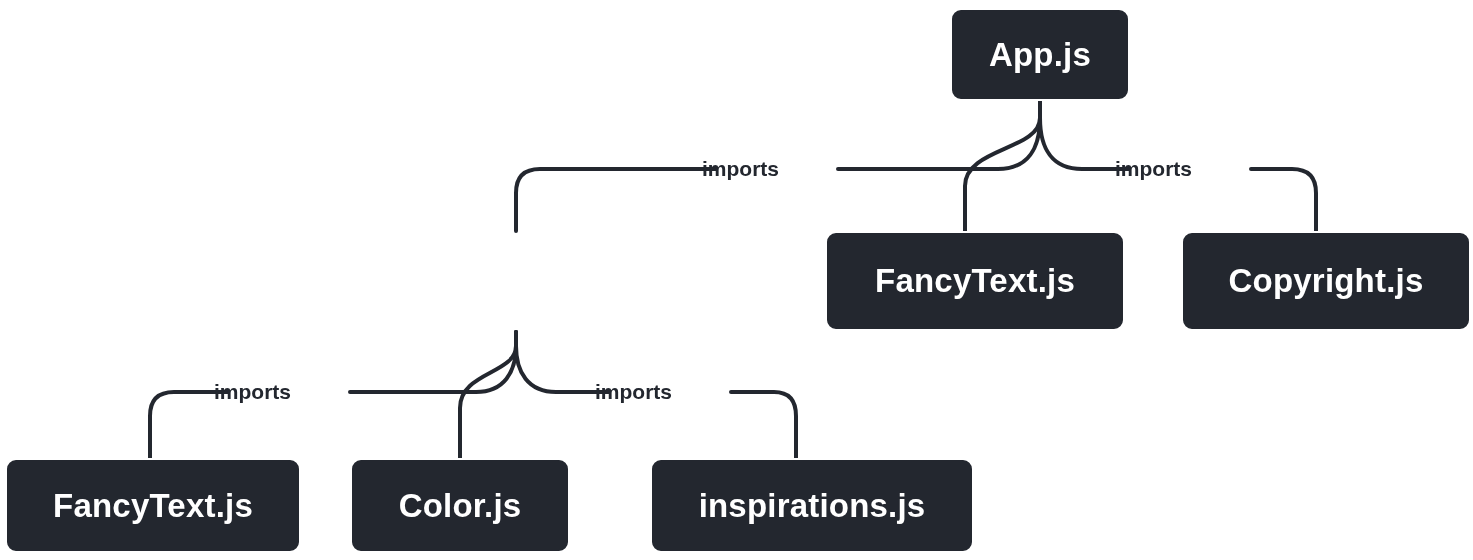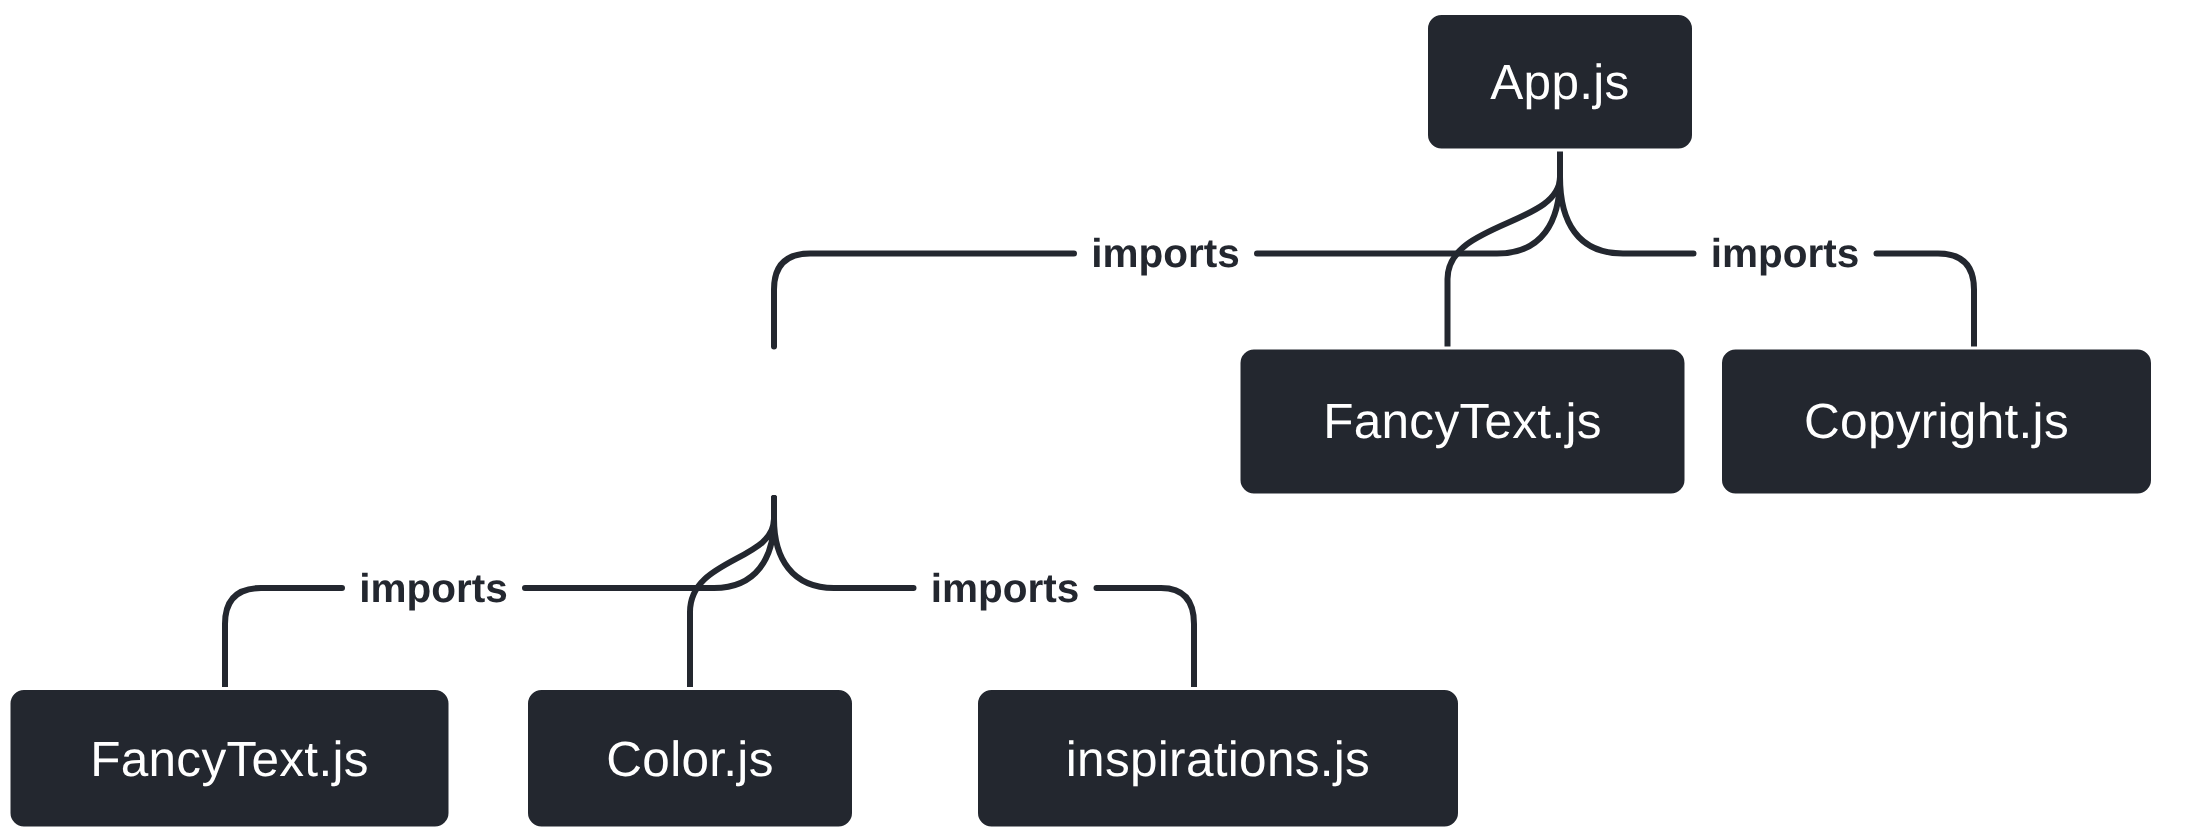--- a/index.html
+++ b/index.html
@@ -24,31 +24,30 @@
     position: absolute;
     background: #23272f;
     border: 2px solid #ffffff;
     border-radius: 11px;
     color: #ffffff;
     display: flex;
     align-items: center;
     justify-content: center;
     box-sizing: border-box;
     font-size: 33px;
-    font-weight: 400;
+    font-weight: 700;
     letter-spacing: 0.2px;
     white-space: nowrap;
   }
   .edge-label {
     position: absolute;
     width: 150px;
     height: 36px;
     line-height: 36px;
-    text-align: center;
-    font-size: 27px;
+    font-size: 21px;
     font-weight: 700;
     color: #23272f;
     white-space: nowrap;
   }
 </style>
 </head>
 <body>
 
 <div class="diagram">
 
@@ -66,21 +65,21 @@
   <div class="node" style="left:950px; top:8px; width:180px; height:93px;">
     <span>App.js</span>
   </div>
 
   <span class="edge-label" style="left:702px; top:151px;">imports</span>
   <span class="edge-label" style="left:1115px; top:151px;">imports</span>
 
   <div class="node" style="left:825px; top:231px; width:300px; height:100px;">
     <span>FancyText.js</span>
   </div>
-  <div class="node" style="left:1146px; top:231px; width:290px; height:100px;">
+  <div class="node" style="left:1181px; top:231px; width:290px; height:100px;">
     <span>Copyright.js</span>
   </div>
 
   <span class="edge-label" style="left:214px; top:374px;">imports</span>
   <span class="edge-label" style="left:595px; top:374px;">imports</span>
 
   <div class="node" style="left:5px; top:458px; width:296px; height:95px;">
     <span>FancyText.js</span>
   </div>
   <div class="node" style="left:650px; top:458px; width:324px; height:95px;">

